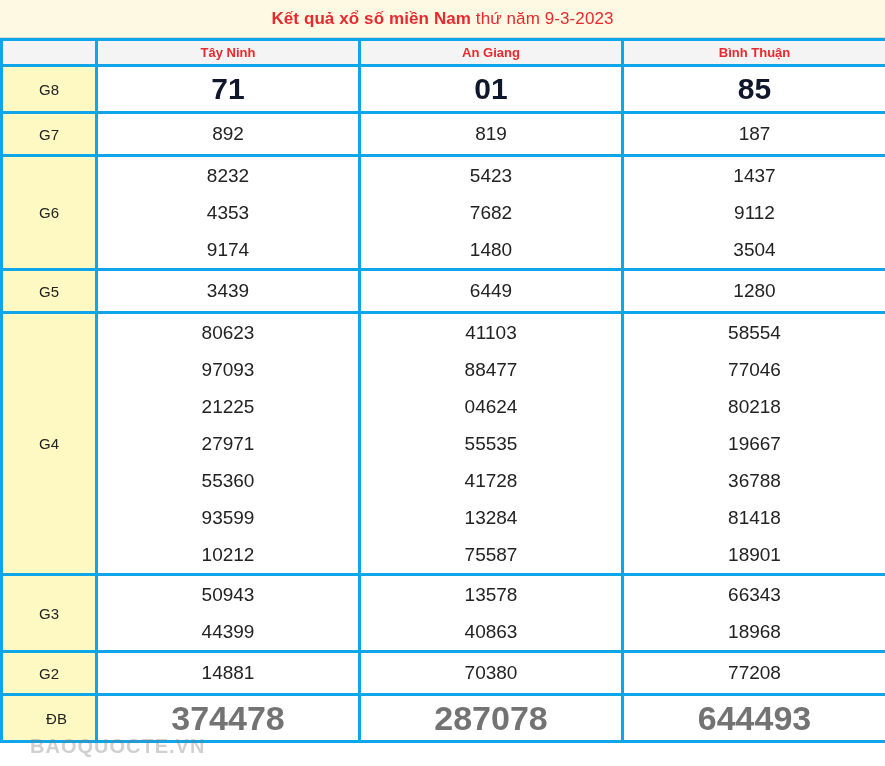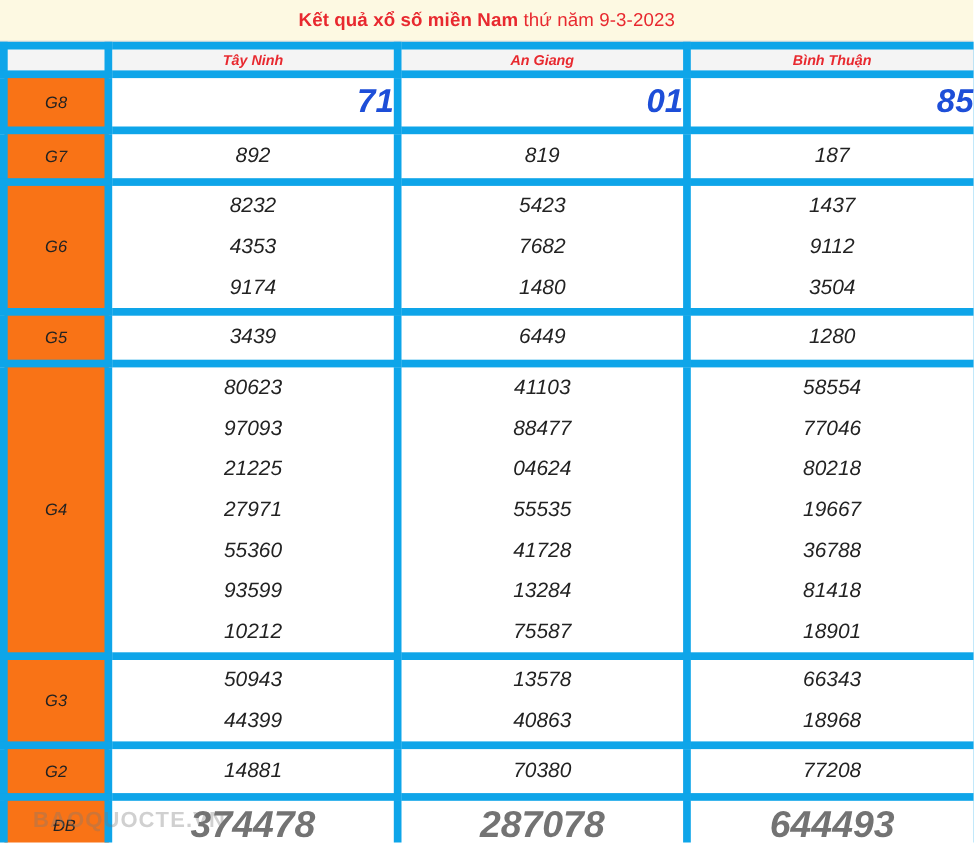--- a/index.html
+++ b/index.html
@@ -36,40 +36,39 @@
   }
   .title-bar .title .date {
     font-weight: normal;
   }
   table.results {
     width: 885px;
     border-collapse: collapse;
     table-layout: fixed;
   }
   table.results td, table.results th {
-    border: 7px solid #0ea5e9;
+    border: 3px solid #0ea5e9;
     text-align: center;
     vertical-align: middle;
     box-sizing: border-box;
-    font-style: italic;
   }
   .hdr-row th {
     background: #f4f4f4;
     height: 26px;
     font-size: 13px;
     color: #e8292f;
     font-weight: bold;
     padding: 2px 0;
   }
   .hdr-blank {
     background: #f4f4f4;
     width: 95px;
   }
   .prize-label {
-    background: #f97316;
+    background: #fef9c3;
     font-size: 15px;
     color: #222;
     width: 95px;
   }
   .prize-label.db {
     font-size: 15px;
     padding-left: 16px;
   }
   .num-cell {
     font-size: 19px;
@@ -78,24 +77,23 @@
     line-height: 37px;
     padding: 0;
   }
   .num-cell .n {
     display: block;
     height: 37px;
     line-height: 37px;
   }
   .row-g8 .num-cell {
     font-size: 30px;
-    color: #1d4ed8;
+    color: #0f172a;
     font-weight: bold;
     height: 46px;
-    text-align: right;
   }
   .row-g8 .num-cell .n { height: 44px; line-height: 44px; }
   .row-db .num-cell {
     font-size: 34px;
     color: #737373;
     font-weight: bold;
   }
   .row-db .num-cell .n { height: 44px; line-height: 44px; }
   .row-g7 .num-cell .n, .row-g5 .num-cell .n,
   .row-g2 .num-cell .n, .row-g1 .num-cell .n { height: 40px; line-height: 40px; }

